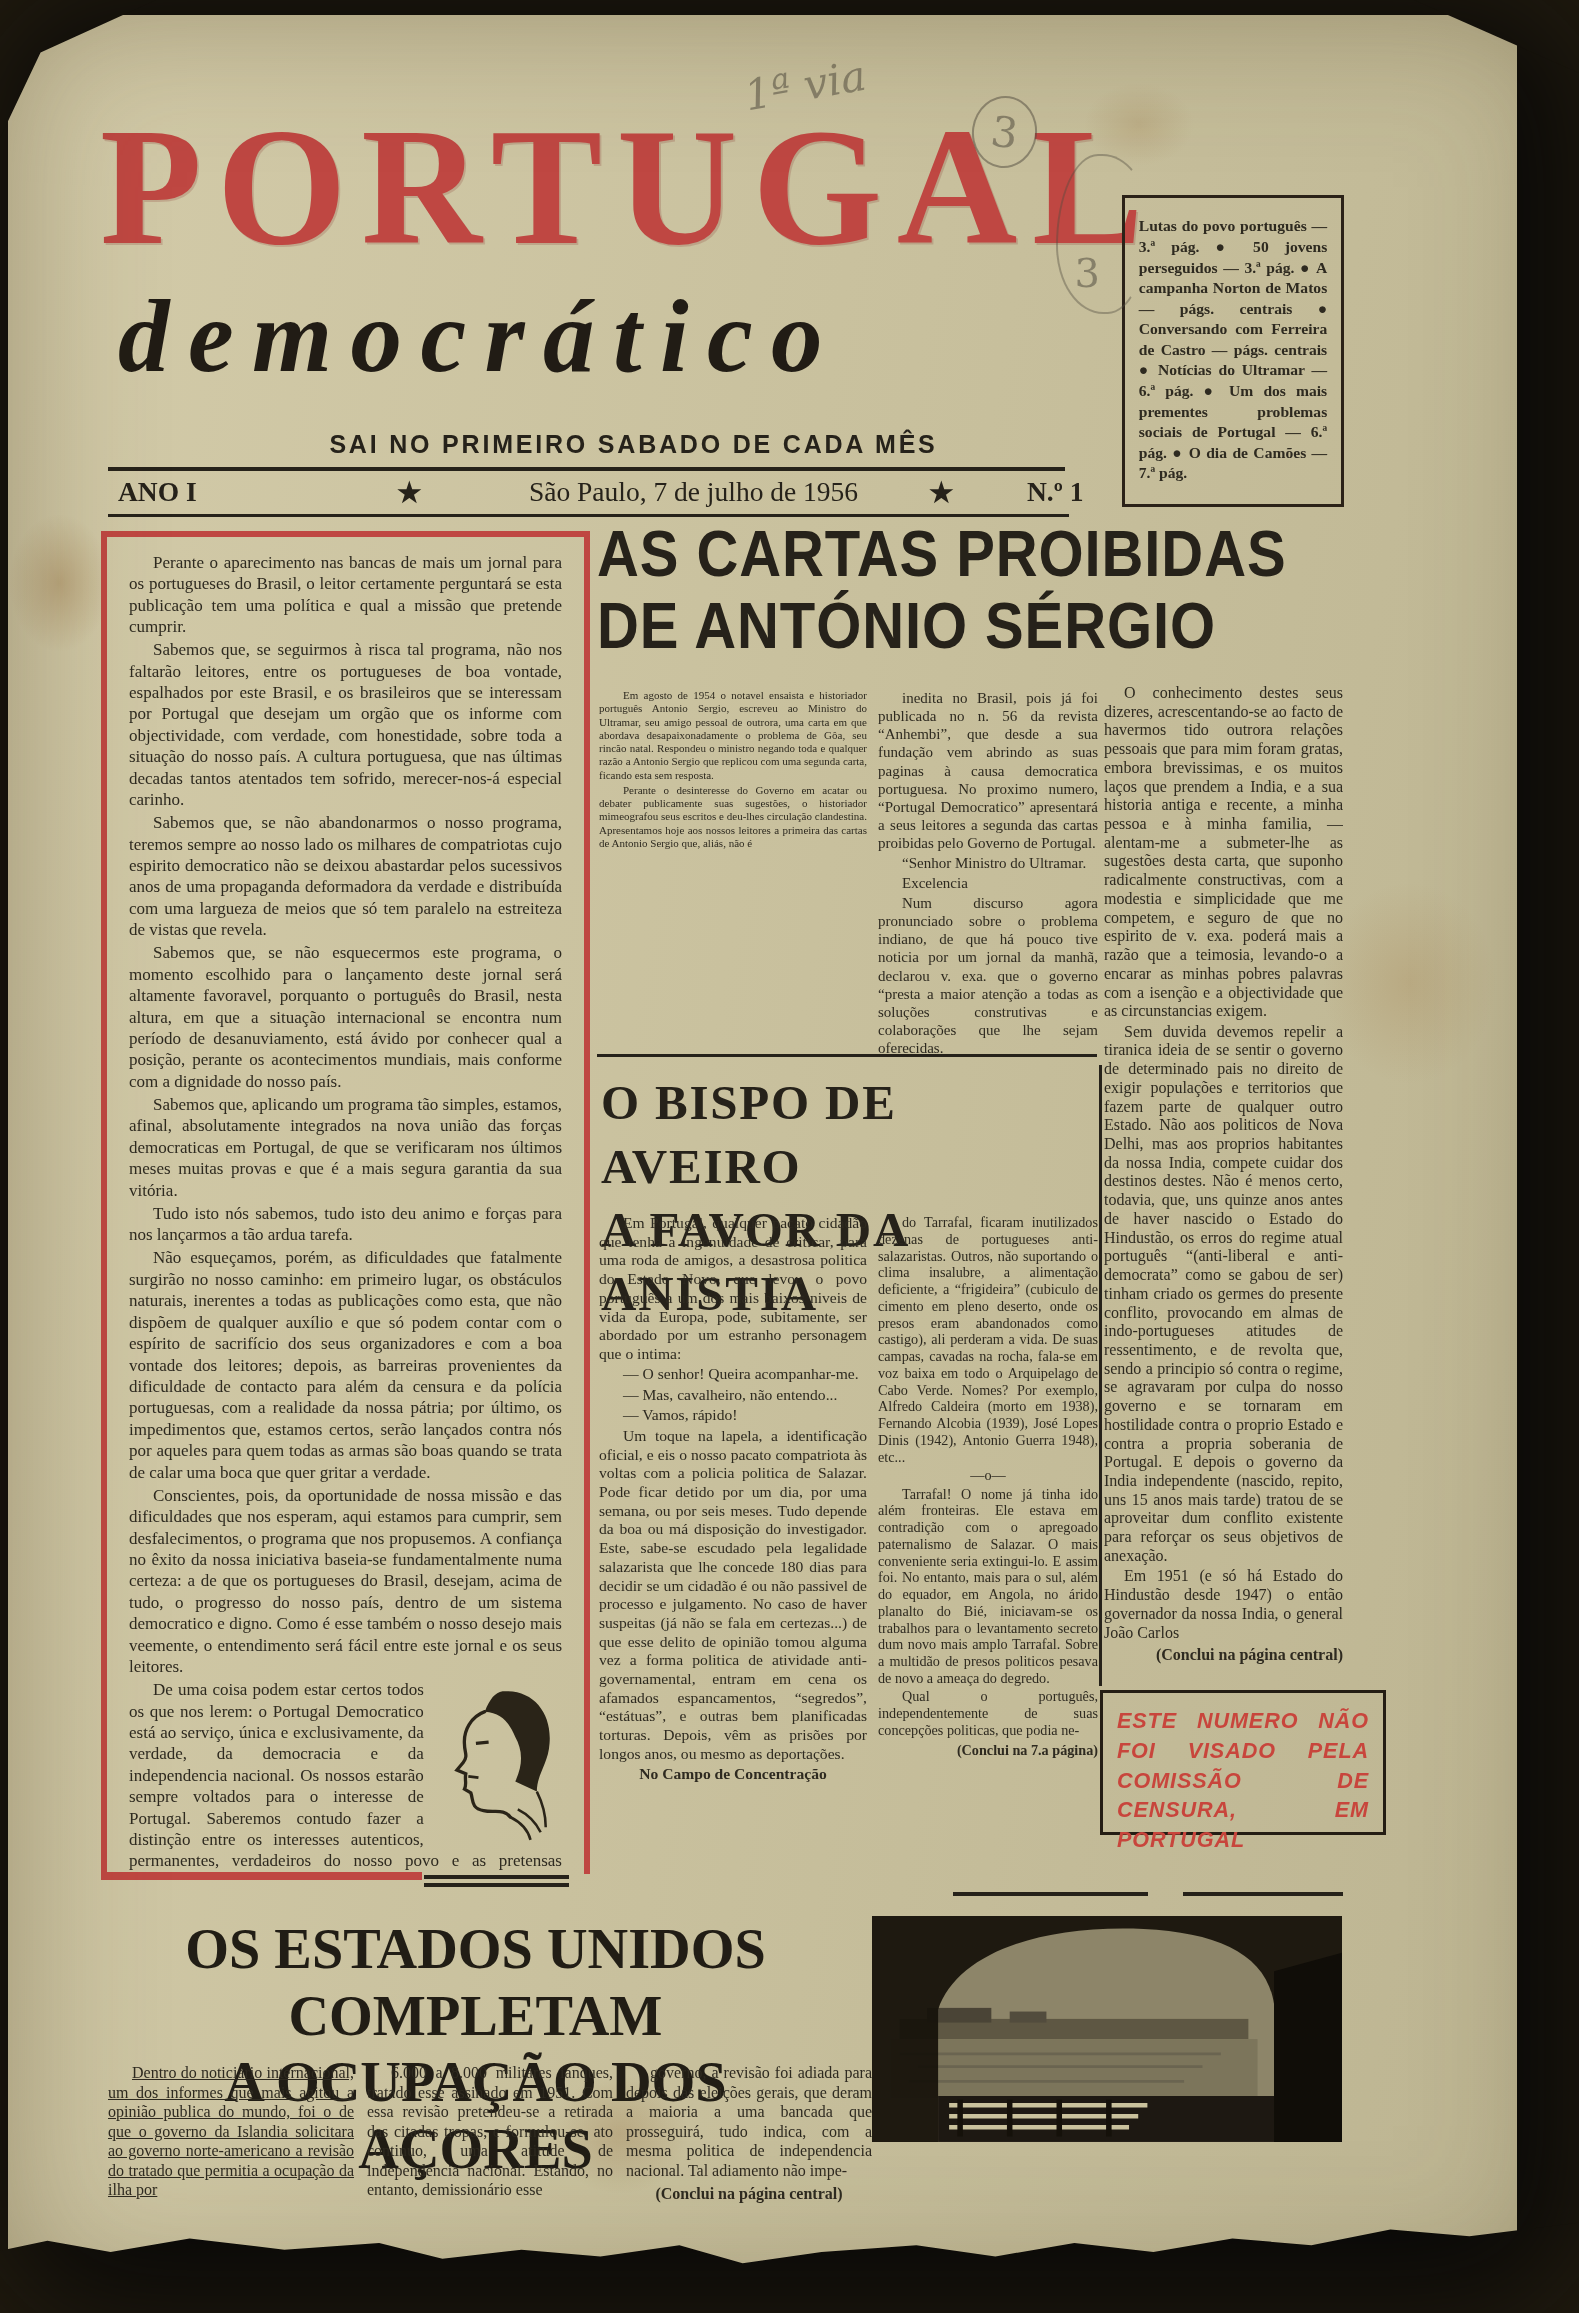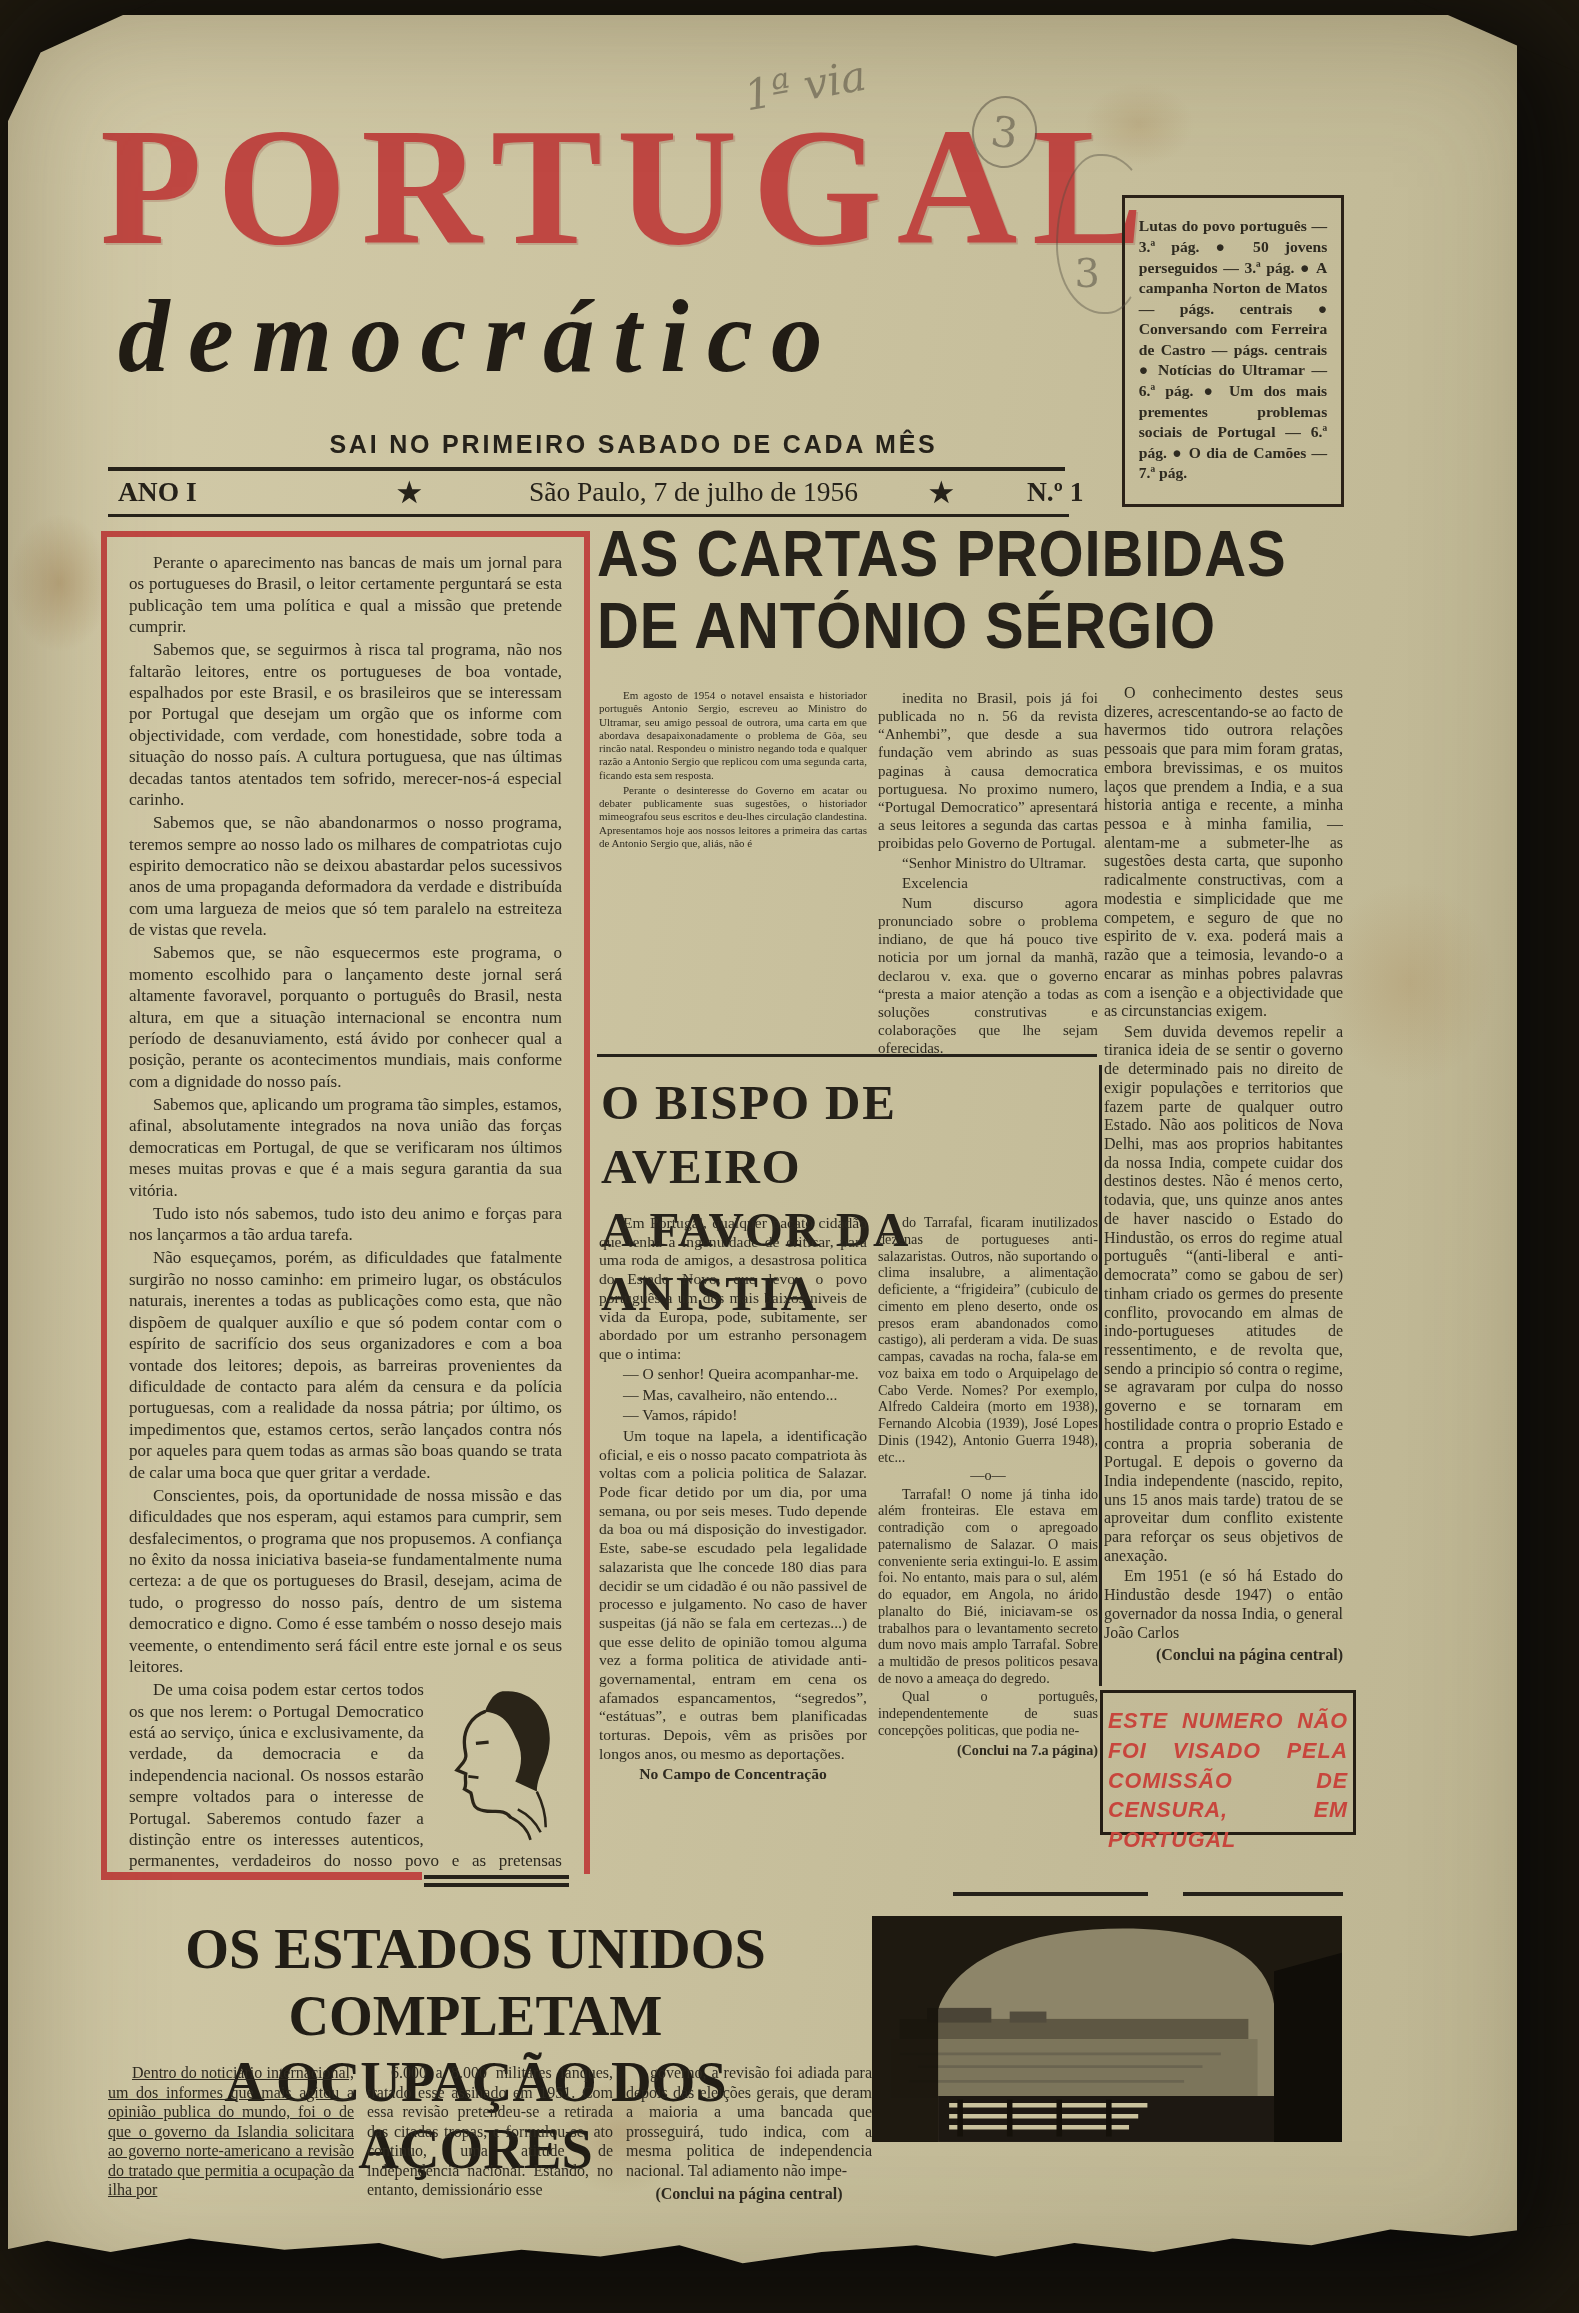--- a/index.html
+++ b/index.html
@@ -62,22 +62,22 @@
   
   .bispo-hl{left:601px;top:1071px;width:496px;font-weight:bold;font-size:49px;line-height:1.3;
     color:#26221a;letter-spacing:1.8px;font-family:"Liberation Serif",serif;z-index:2;}
   .bispo-col1{left:599px;top:1214px;width:268px;height:656px;font-size:15.6px;line-height:1.2;
     overflow:hidden;z-index:2;}
   .bispo-col2{left:878px;top:1214px;width:220px;height:656px;font-size:14.2px;line-height:1.18;
     overflow:hidden;z-index:2;}
   [data-name="bispo-col2-list"] p:nth-child(2){text-align:center;text-indent:0;}
   [data-name="bispo-col1-list"] p:last-child{font-weight:bold;text-align:center;text-indent:0;}
   
-  .censura-box{left:1100px;top:1690px;width:256px;height:145px;border:3.7px solid #241d14;
-    box-sizing:border-box;padding:13px 5px;z-index:2;}
+  .censura-box{left:1100px;top:1690px;width:286px;height:145px;border:3.7px solid #241d14;
+    box-sizing:border-box;padding:13px 14px;z-index:2;}
   .censura-text{font-family:"Liberation Sans",sans-serif;font-weight:bold;font-style:italic;
     font-size:21.6px;line-height:1.38;letter-spacing:0.9px;color:#c8453c;text-align:justify;}
   
   .photo{left:872px;top:1916px;width:470px;height:226px;z-index:2;background:#8a8268;}
   .caption{left:871px;top:2149px;width:474px;font-weight:bold;font-style:italic;font-size:18px;
     line-height:1.25;color:#26221a;text-align:justify;z-index:2;}
   
   .acores-hl{left:103px;top:1916px;width:768px;text-align:center;font-weight:bold;font-size:58px;
     line-height:1.15;color:#211d15;font-family:"Liberation Serif",serif;
     transform:scaleX(.97);transform-origin:left top;z-index:2;}

